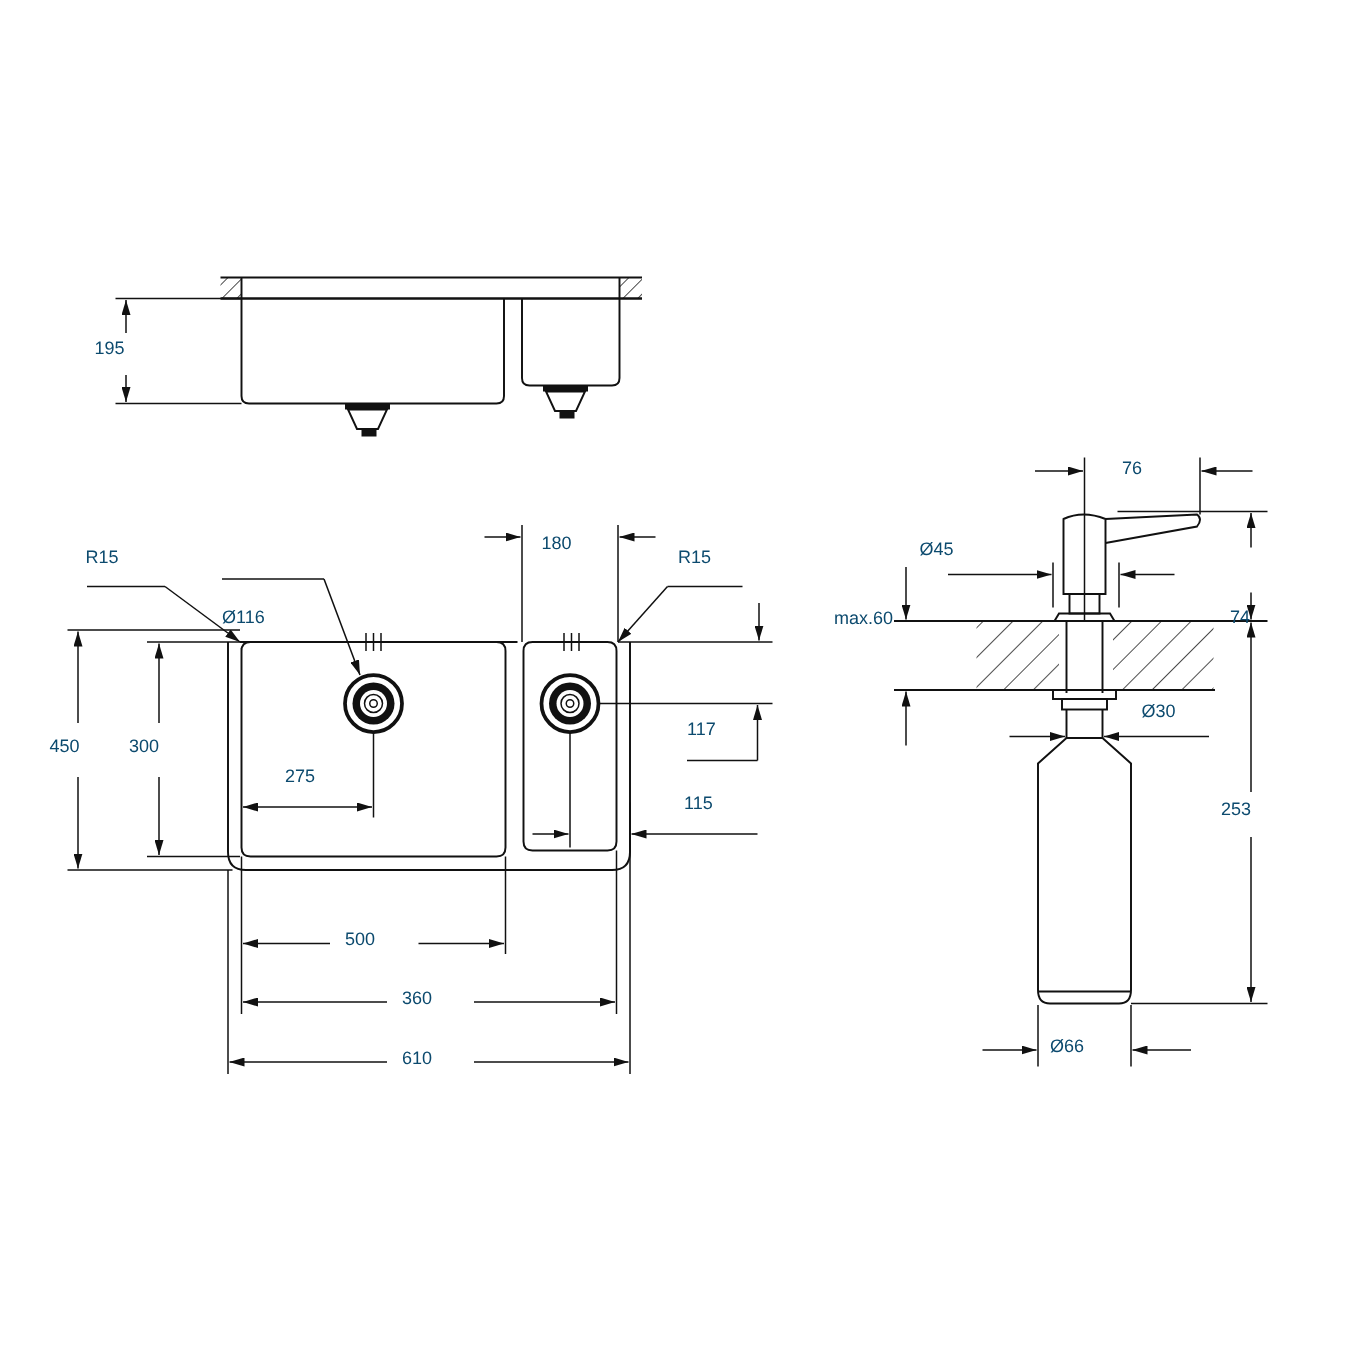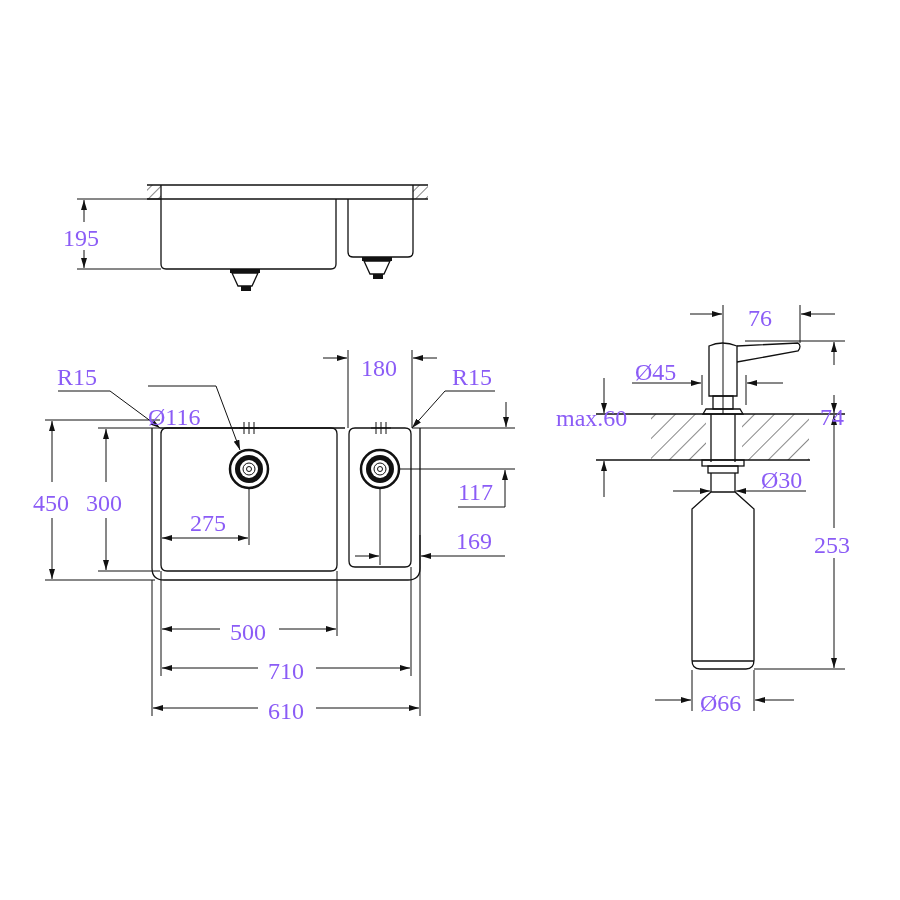--- a/index.html
+++ b/index.html
@@ -1,19 +1,19 @@
 <!DOCTYPE html>
 <html><head>
 <meta charset="utf-8">
 <style>
   html, body { margin:0; padding:0; background:#ffffff; }
   body { width:900px; height:900px; position:relative; overflow:hidden;
          font-family:"Liberation Sans", sans-serif; }
   svg { position:absolute; left:0; top:0; }
-  .lbl { position:absolute; font-size:24px; color:#8b5cf6; line-height:1; white-space:nowrap;font-family:Liberation Serif, serif; }
+  .lbl { position:absolute; font-size:12px; color:#0c4a6e; line-height:1; white-space:nowrap; }
 </style>
 </head>
 <body>
 
 <svg width="900" height="900" viewBox="0 0 900 900" xmlns="http://www.w3.org/2000/svg">
   <defs>
     <marker id="arr" markerWidth="10" markerHeight="6" refX="10" refY="3" orient="auto" markerUnits="userSpaceOnUse">
       <path d="M0,0 L10,3 L0,6 Z" fill="#111"></path>
     </marker>
     <pattern id="hatch" width="14" height="14" patternUnits="userSpaceOnUse" patternTransform="rotate(45)">
@@ -207,24 +207,24 @@
 <div class="lbl" style="left:63px;top:226px;">195</div>
 
 <div class="lbl" style="left:57px;top:365px;">R15</div>
 <div class="lbl" style="left:148px;top:358px;margin-top:47px;">Ø116</div>
 <div class="lbl" style="left:361px;top:356px;">180</div>
 <div class="lbl" style="left:452px;top:365px;">R15</div>
 <div class="lbl" style="left:33px;top:491px;">450</div>
 <div class="lbl" style="left:86px;top:491px;">300</div>
 <div class="lbl" style="left:190px;top:511px;">275</div>
 <div class="lbl" style="left:458px;top:480px;">117</div>
-<div class="lbl" style="left:456px;top:529px;">169</div>
+<div class="lbl" style="left:456px;top:529px;">115</div>
 <div class="lbl" style="left:230px;top:620px;">500</div>
-<div class="lbl" style="left:268px;top:659px;">710</div>
+<div class="lbl" style="left:268px;top:659px;">360</div>
 <div class="lbl" style="left:268px;top:699px;">610</div>
 
 <div class="lbl" style="left:748px;top:306px;">76</div>
-<div class="lbl" style="left:635px;top:360px;">Ø45</div>
+<div class="lbl" style="left:613px;top:360px;">Ø45</div>
 <div class="lbl" style="left:820px;top:370px;margin-top:35px;">74</div>
 <div class="lbl" style="left:556px;top:406px;">max.60</div>
 <div class="lbl" style="left:761px;top:468px;">Ø30</div>
 <div class="lbl" style="left:814px;top:533px;">253</div>
 <div class="lbl" style="left:700px;top:691px;">Ø66</div>
 
 </body></html>

